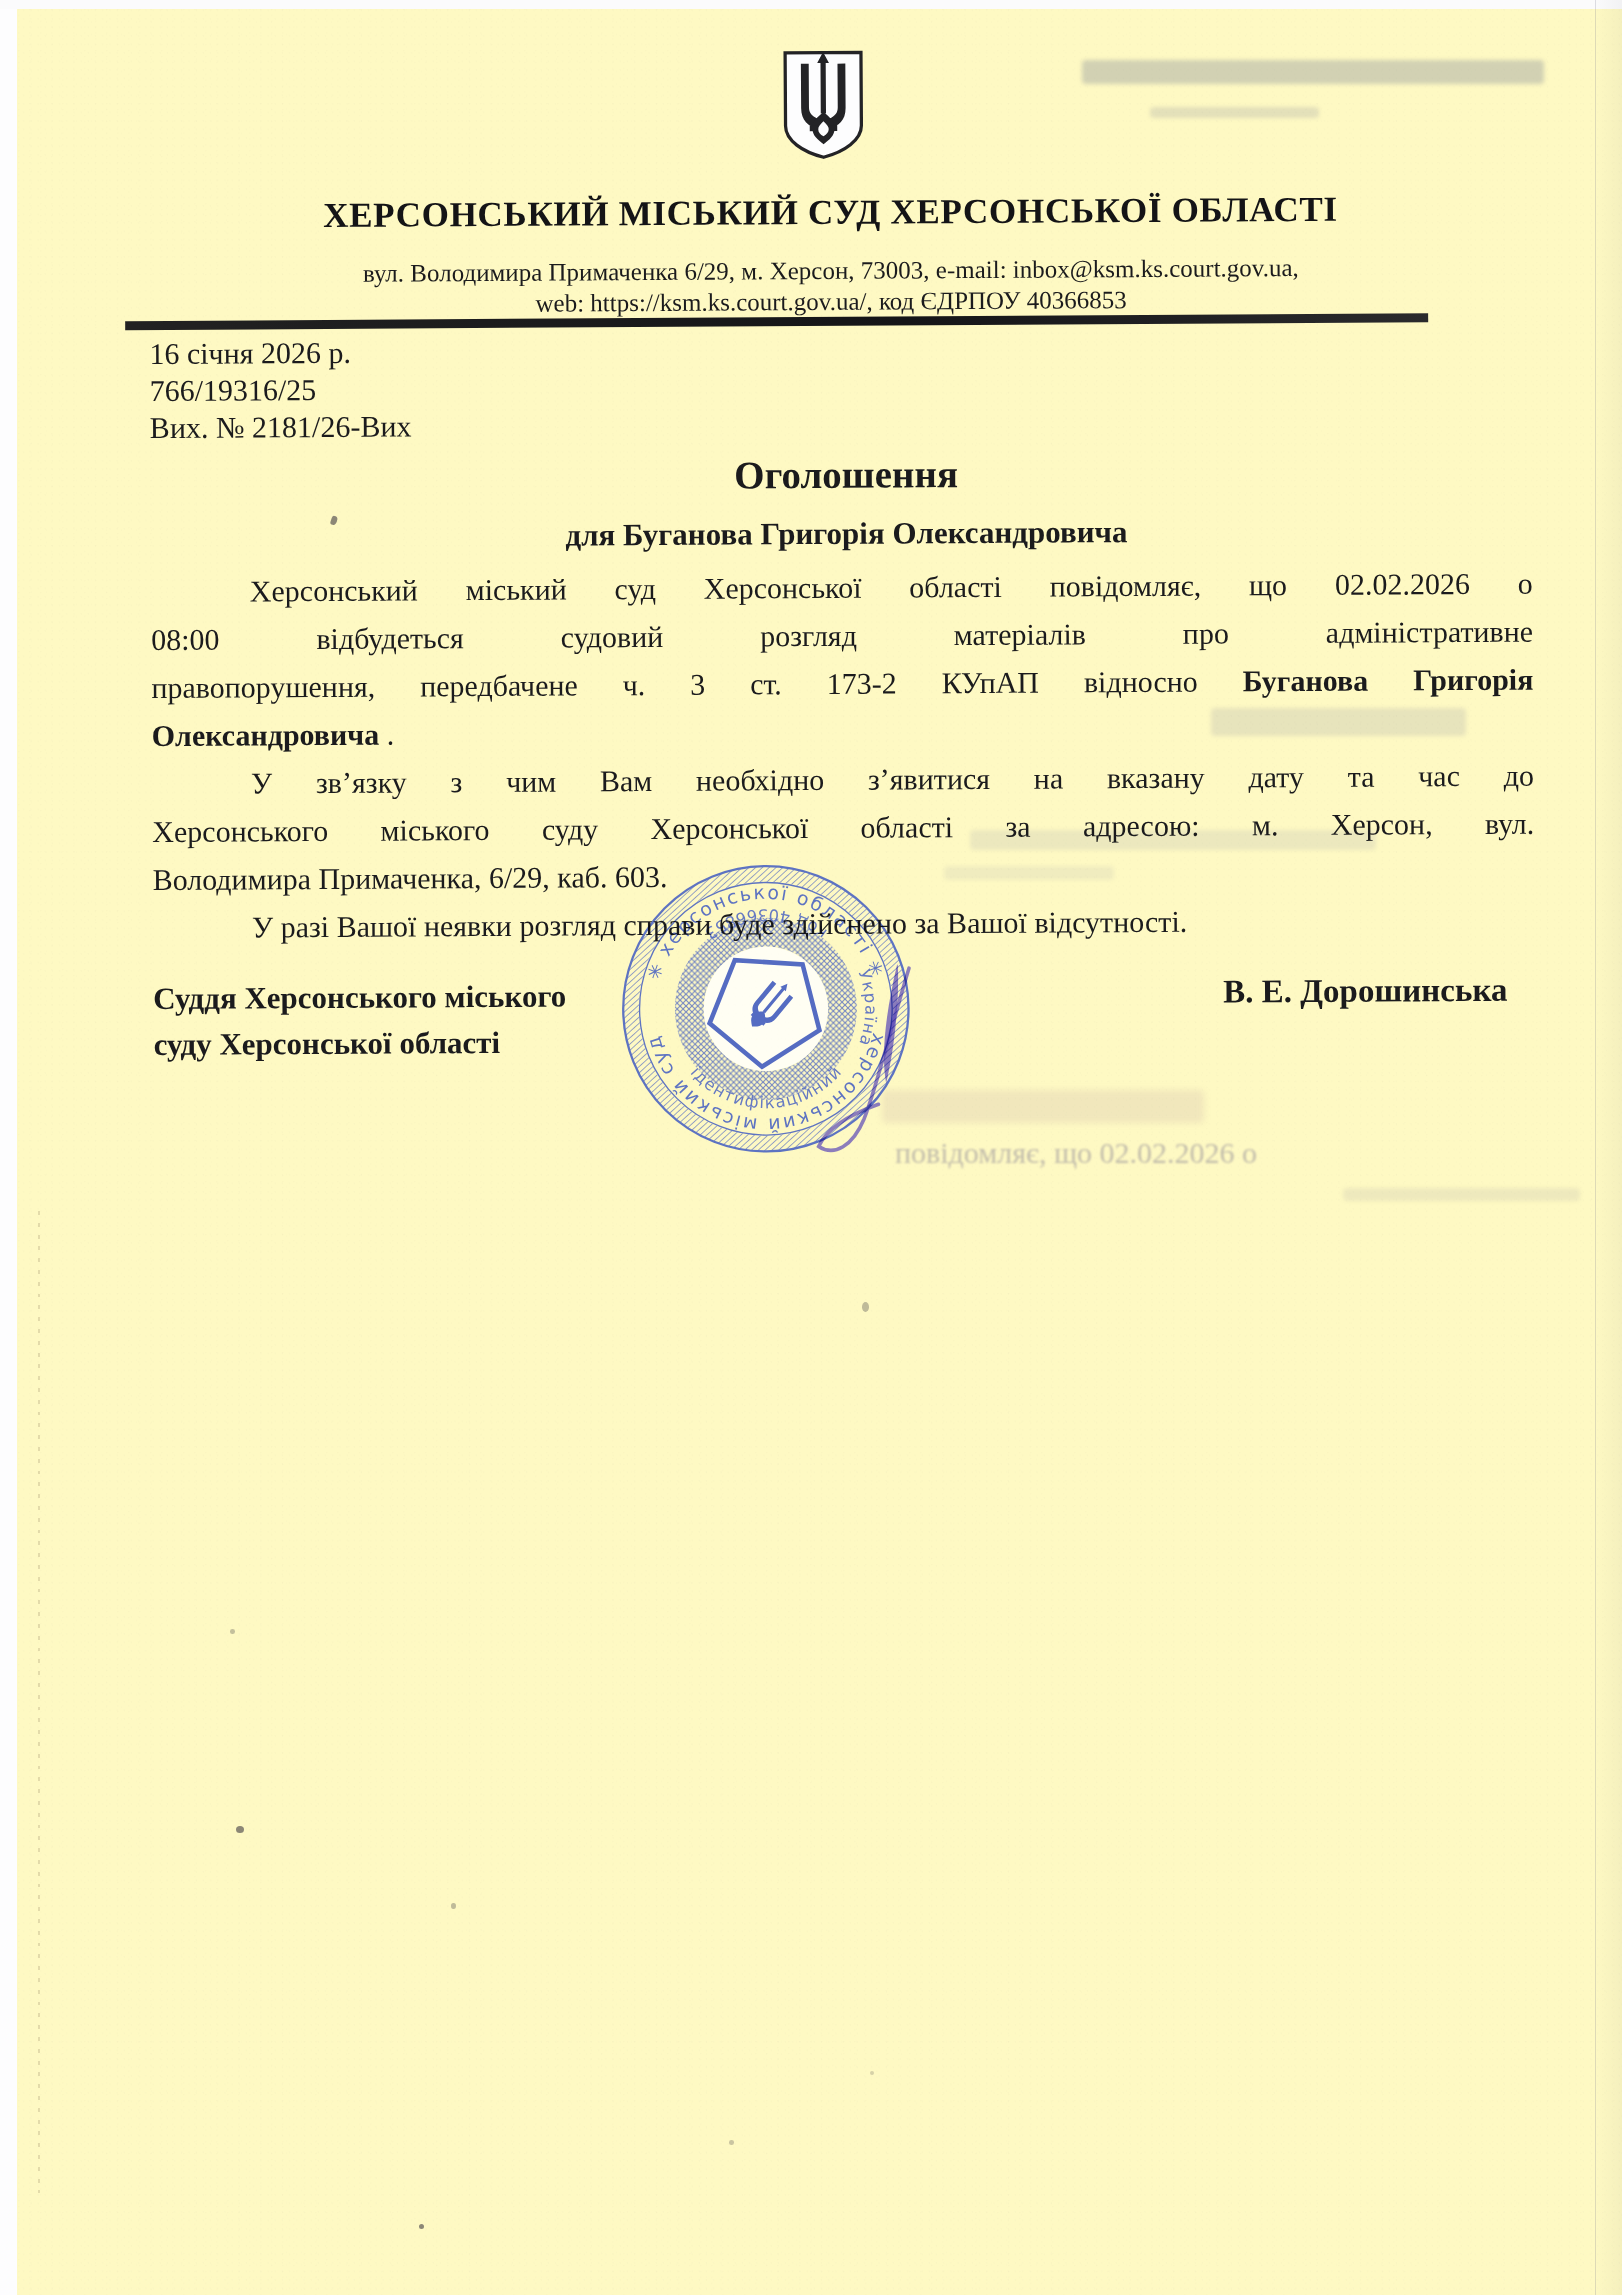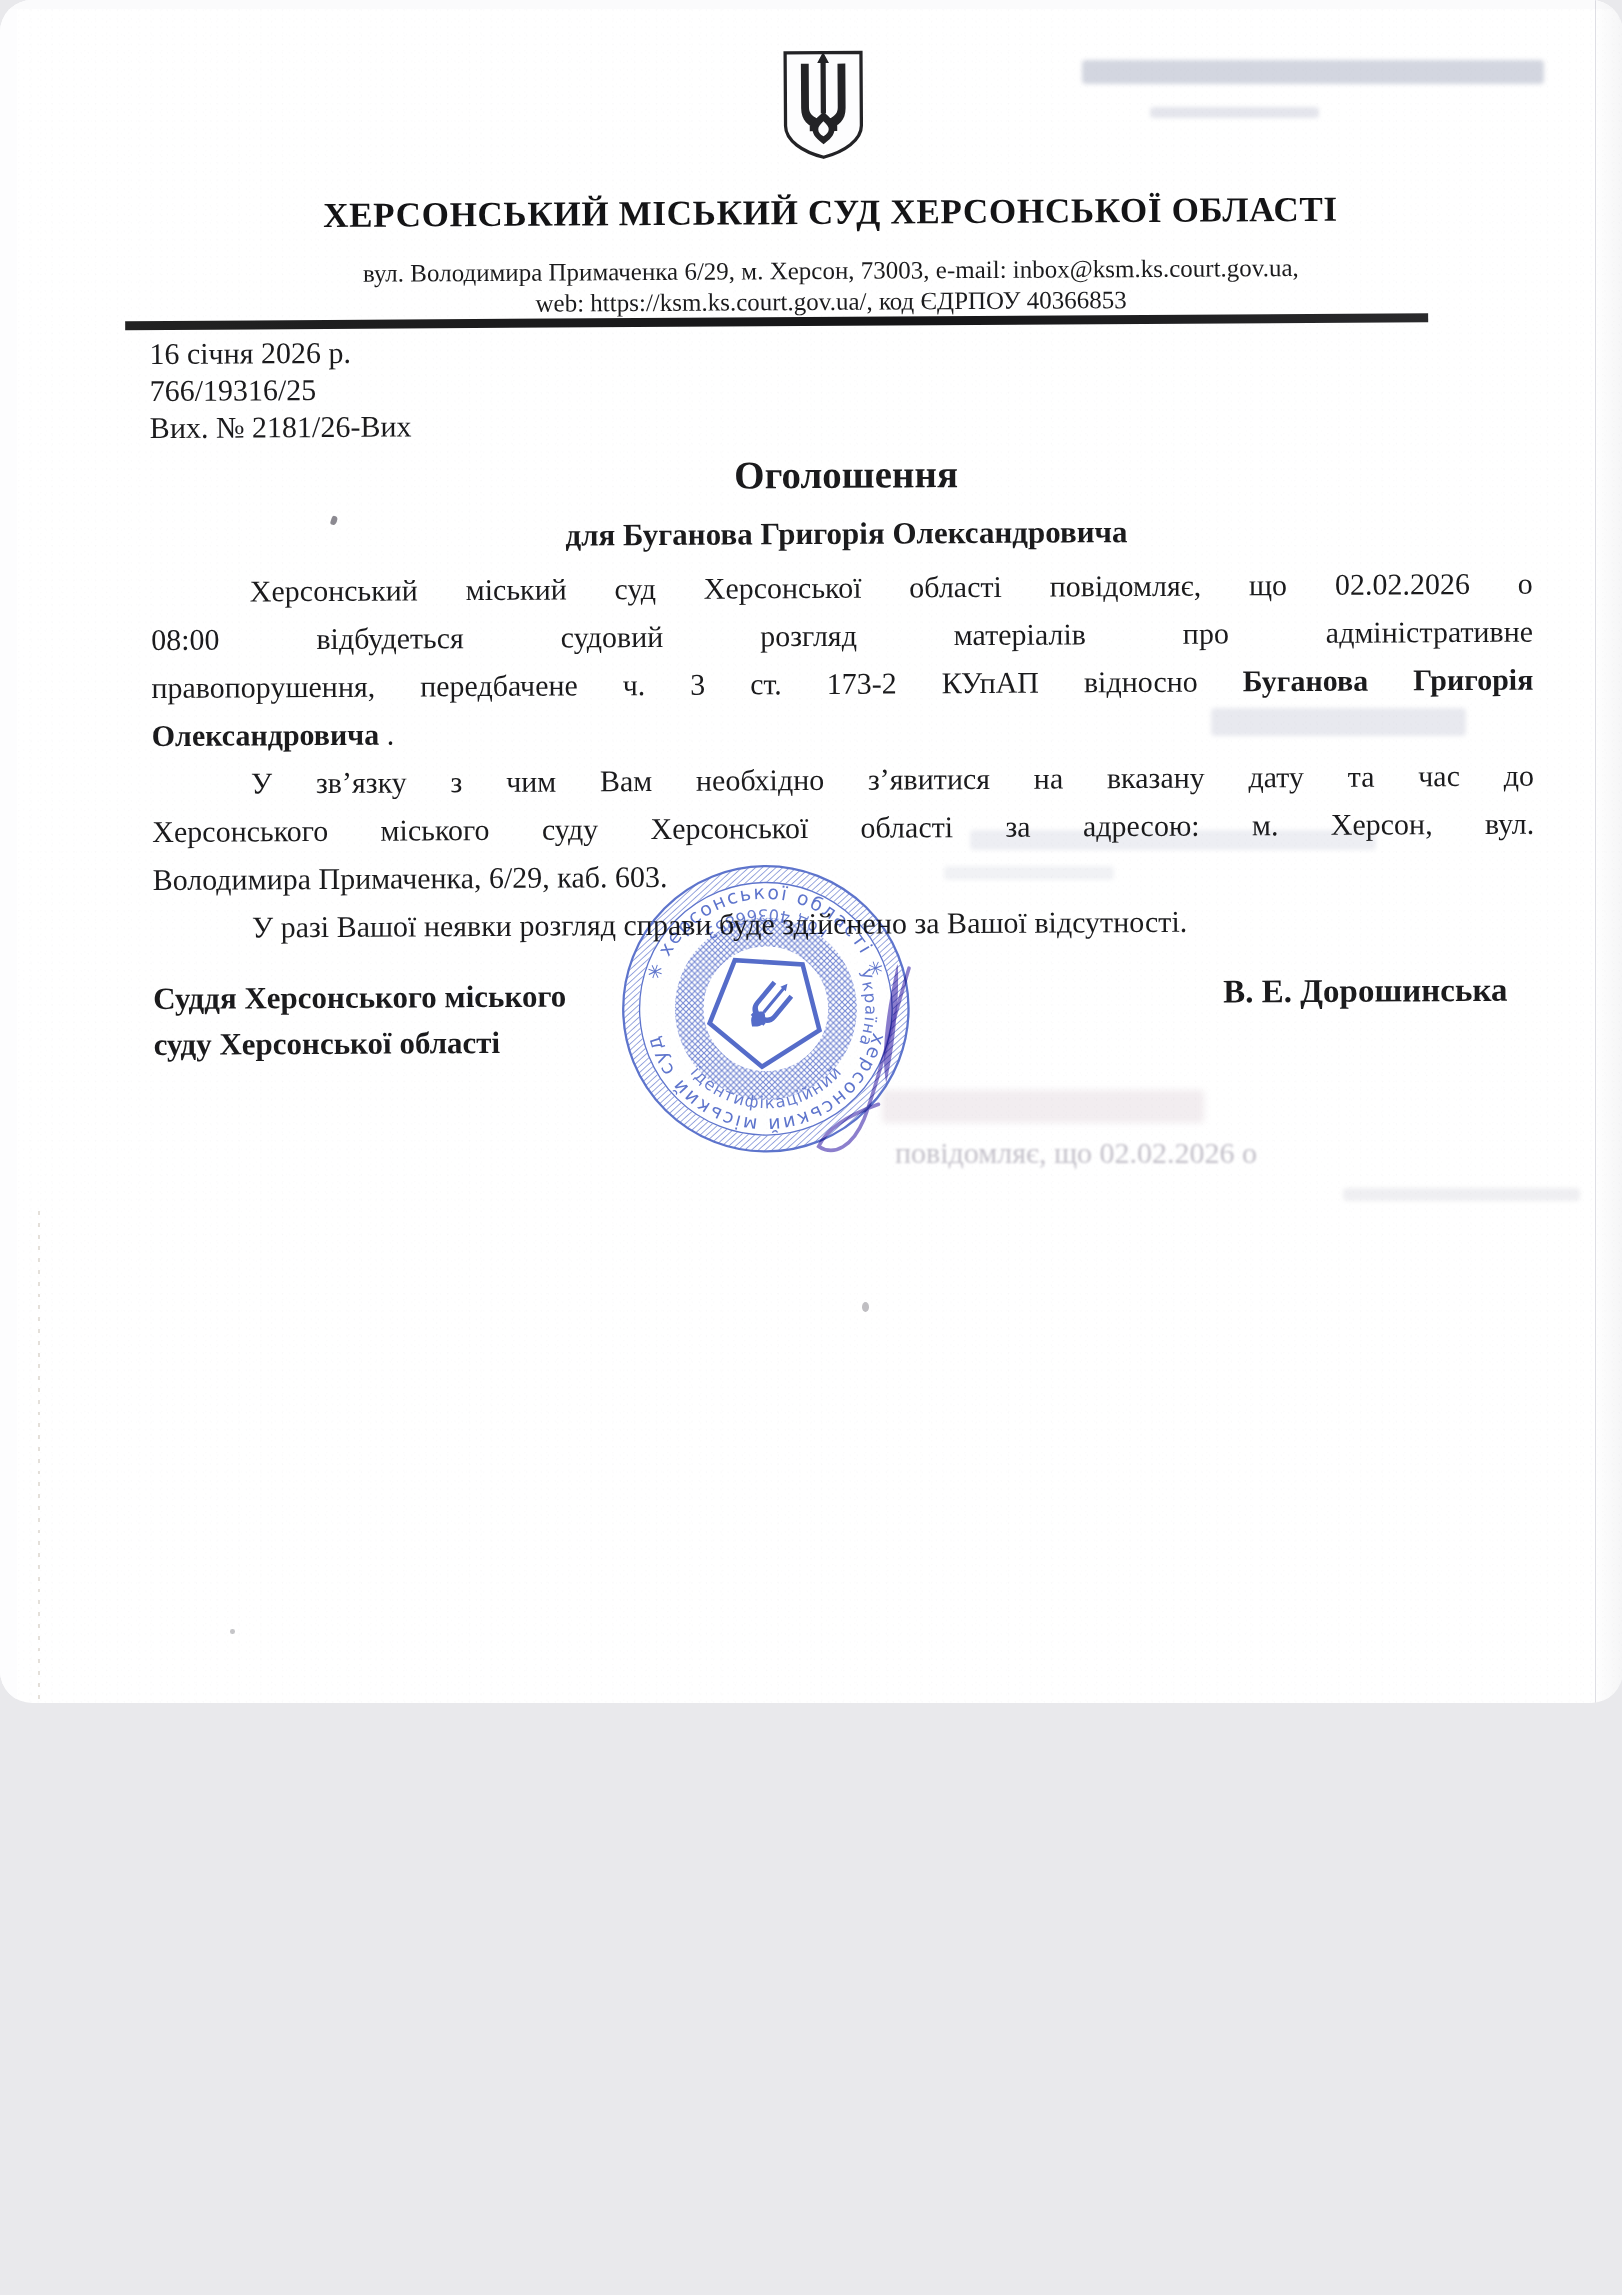--- a/index.html
+++ b/index.html
@@ -1,17 +1,17 @@
 <!DOCTYPE html>
 <html style="font-size:10.5px"><head>
 <meta charset="utf-8">
 <style>
   html,body{margin:0;padding:0;background:#e9e9ec;}
-  .page{position:relative;width:1623px;height:1703px;background:#ffffff;overflow:hidden;
-        font-family:"Liberation Serif","DejaVu Serif",serif;color:#1b1b1d;border-radius:32px;}
+  .page{position:relative;width:1623px;height:2295px;background:#fef9c3;overflow:hidden;
+        font-family:"Liberation Serif","DejaVu Serif",serif;color:#1b1b1d;}
   
   .paper{position:absolute;inset:0;
     background-image:
       radial-gradient(circle at 30% 20%, rgba(60,60,90,.018) 0 0.7px, transparent 1px),
       radial-gradient(circle at 70% 60%, rgba(90,70,40,.02) 0 0.7px, transparent 1px),
       radial-gradient(circle at 10% 80%, rgba(40,40,80,.015) 0 0.7px, transparent 1px);
     background-size:7.2px 8.5px, 11px 5.9px, 15px 12.4px;}
   .edge-left{position:absolute;left:0;top:0;width:17px;height:100%;background:#fdfdfe;}
   .edge-top{position:absolute;left:0;top:0;width:100%;height:9.2px;background:#fbfbfc;}
   .edge-right-shade{position:absolute;right:0;top:0;width:29px;height:100%;background:linear-gradient(to right, rgba(0,0,0,0), rgba(60,60,80,.05));}

